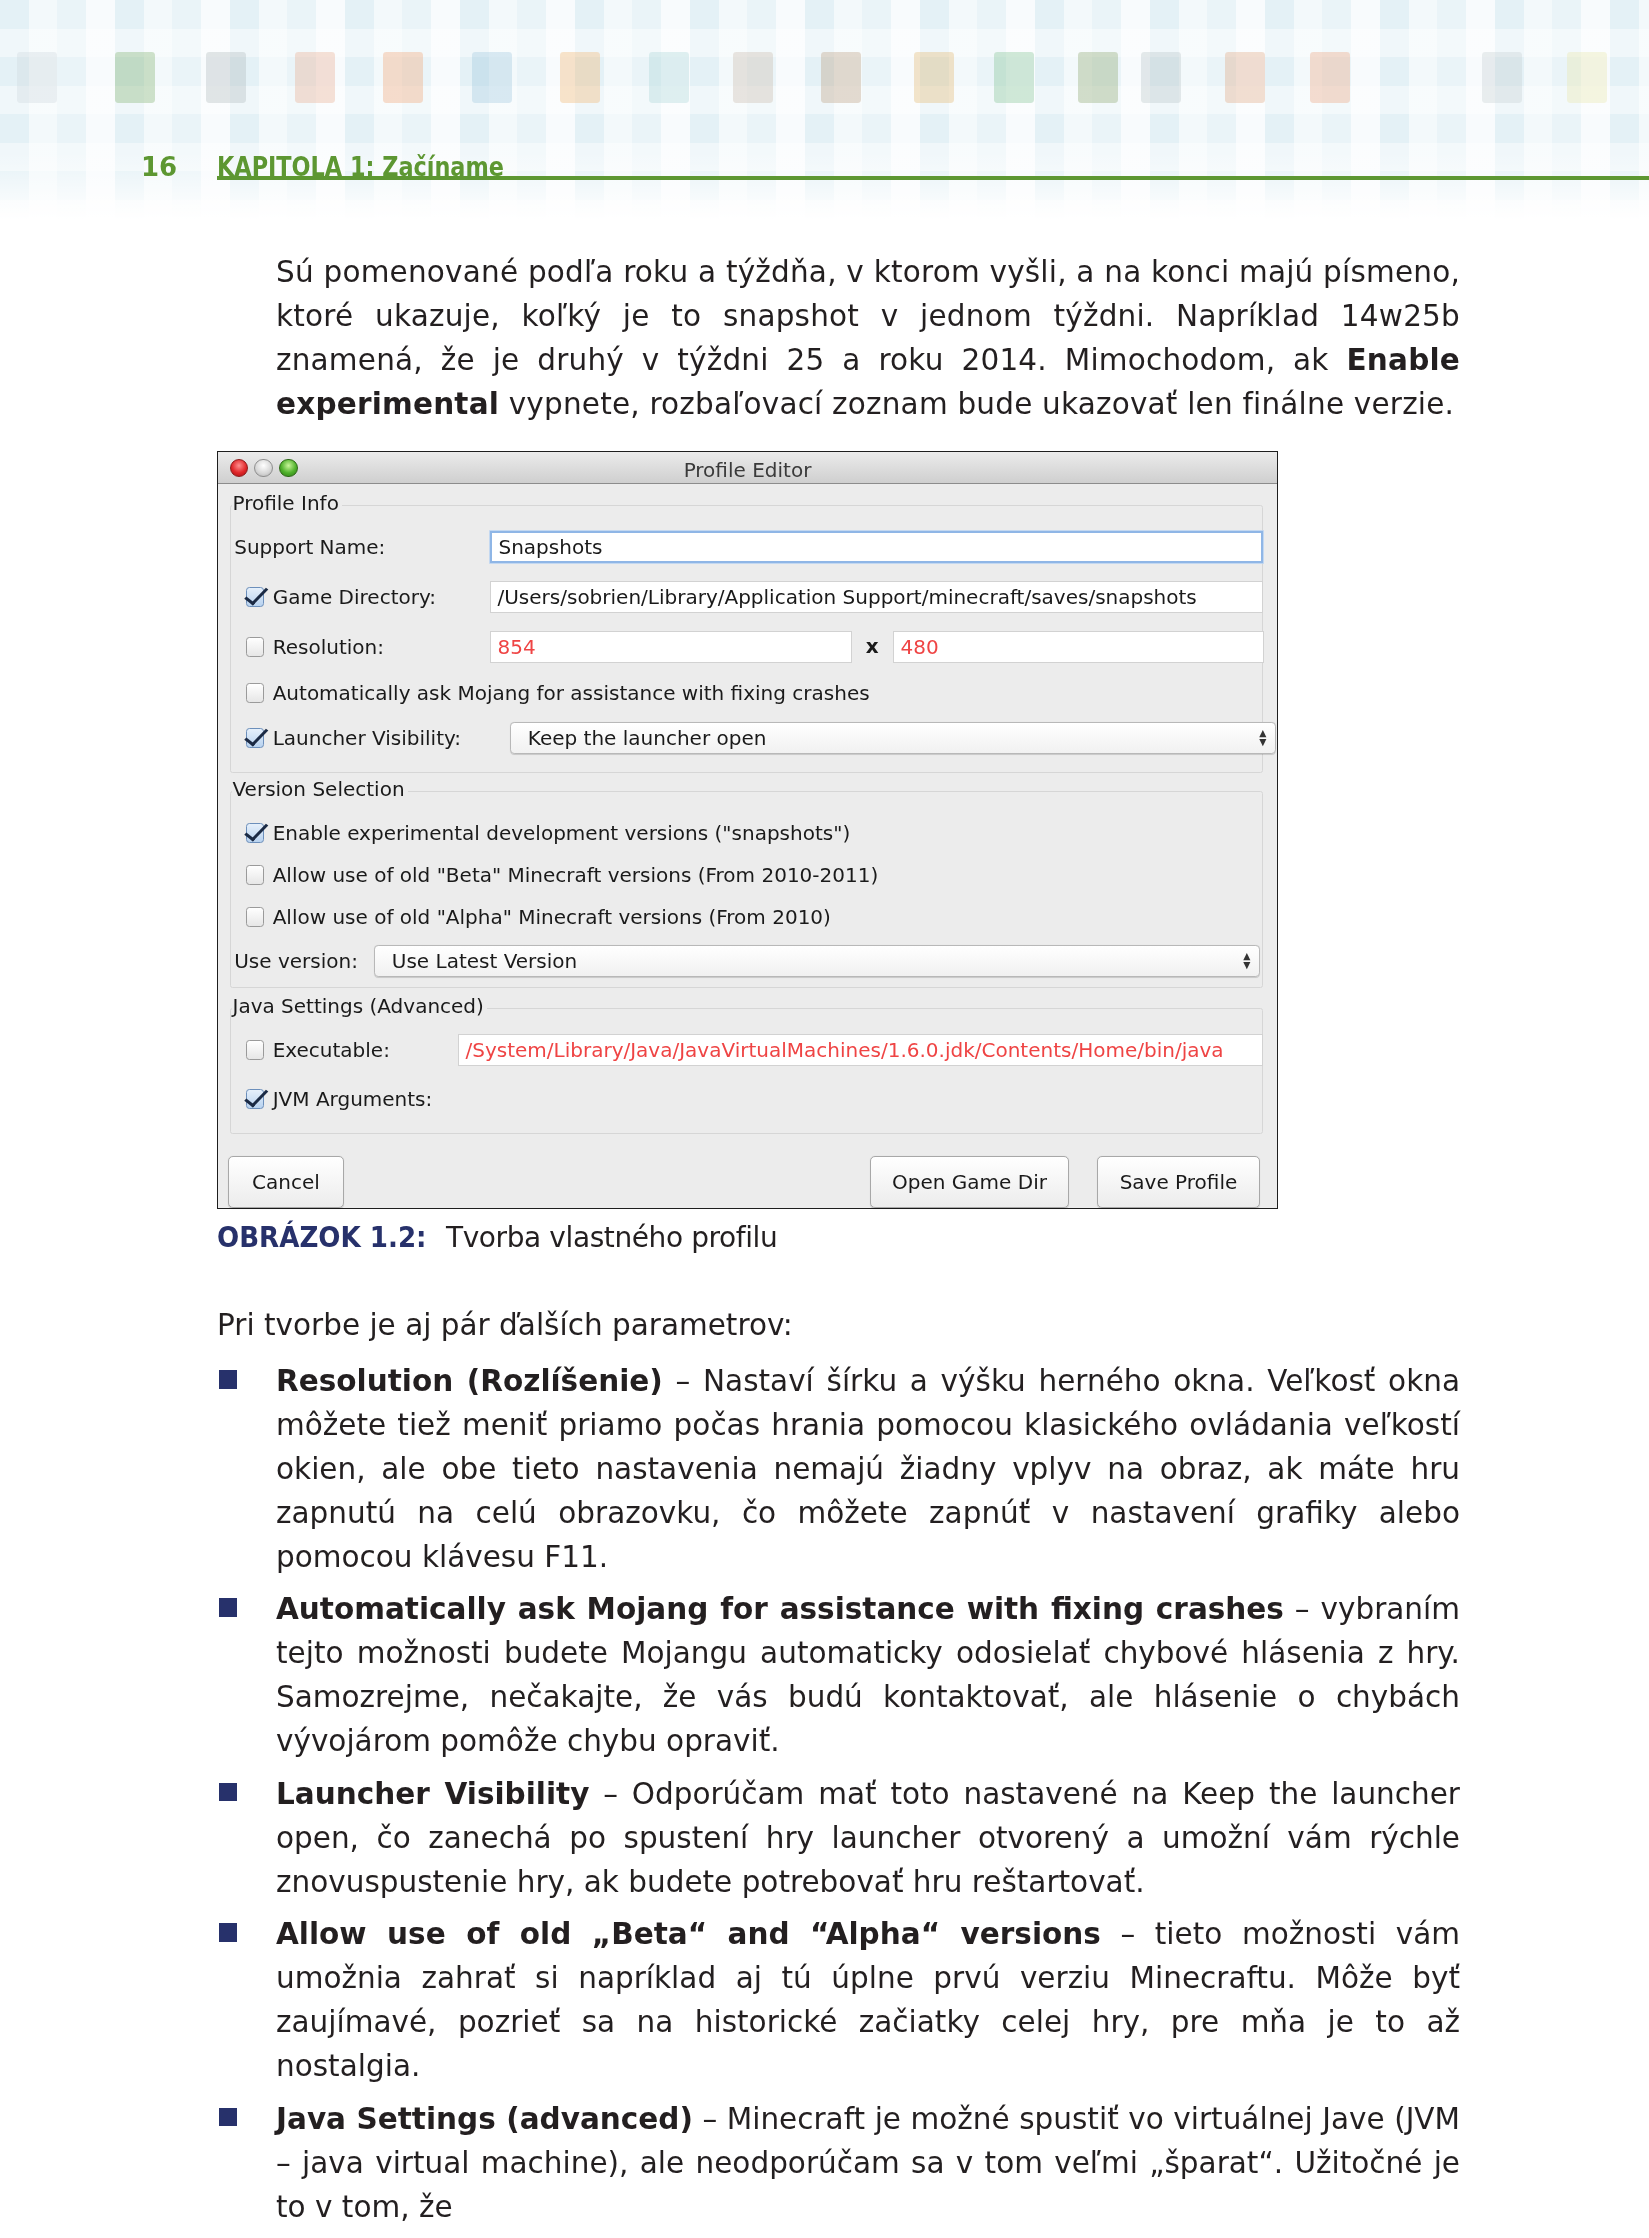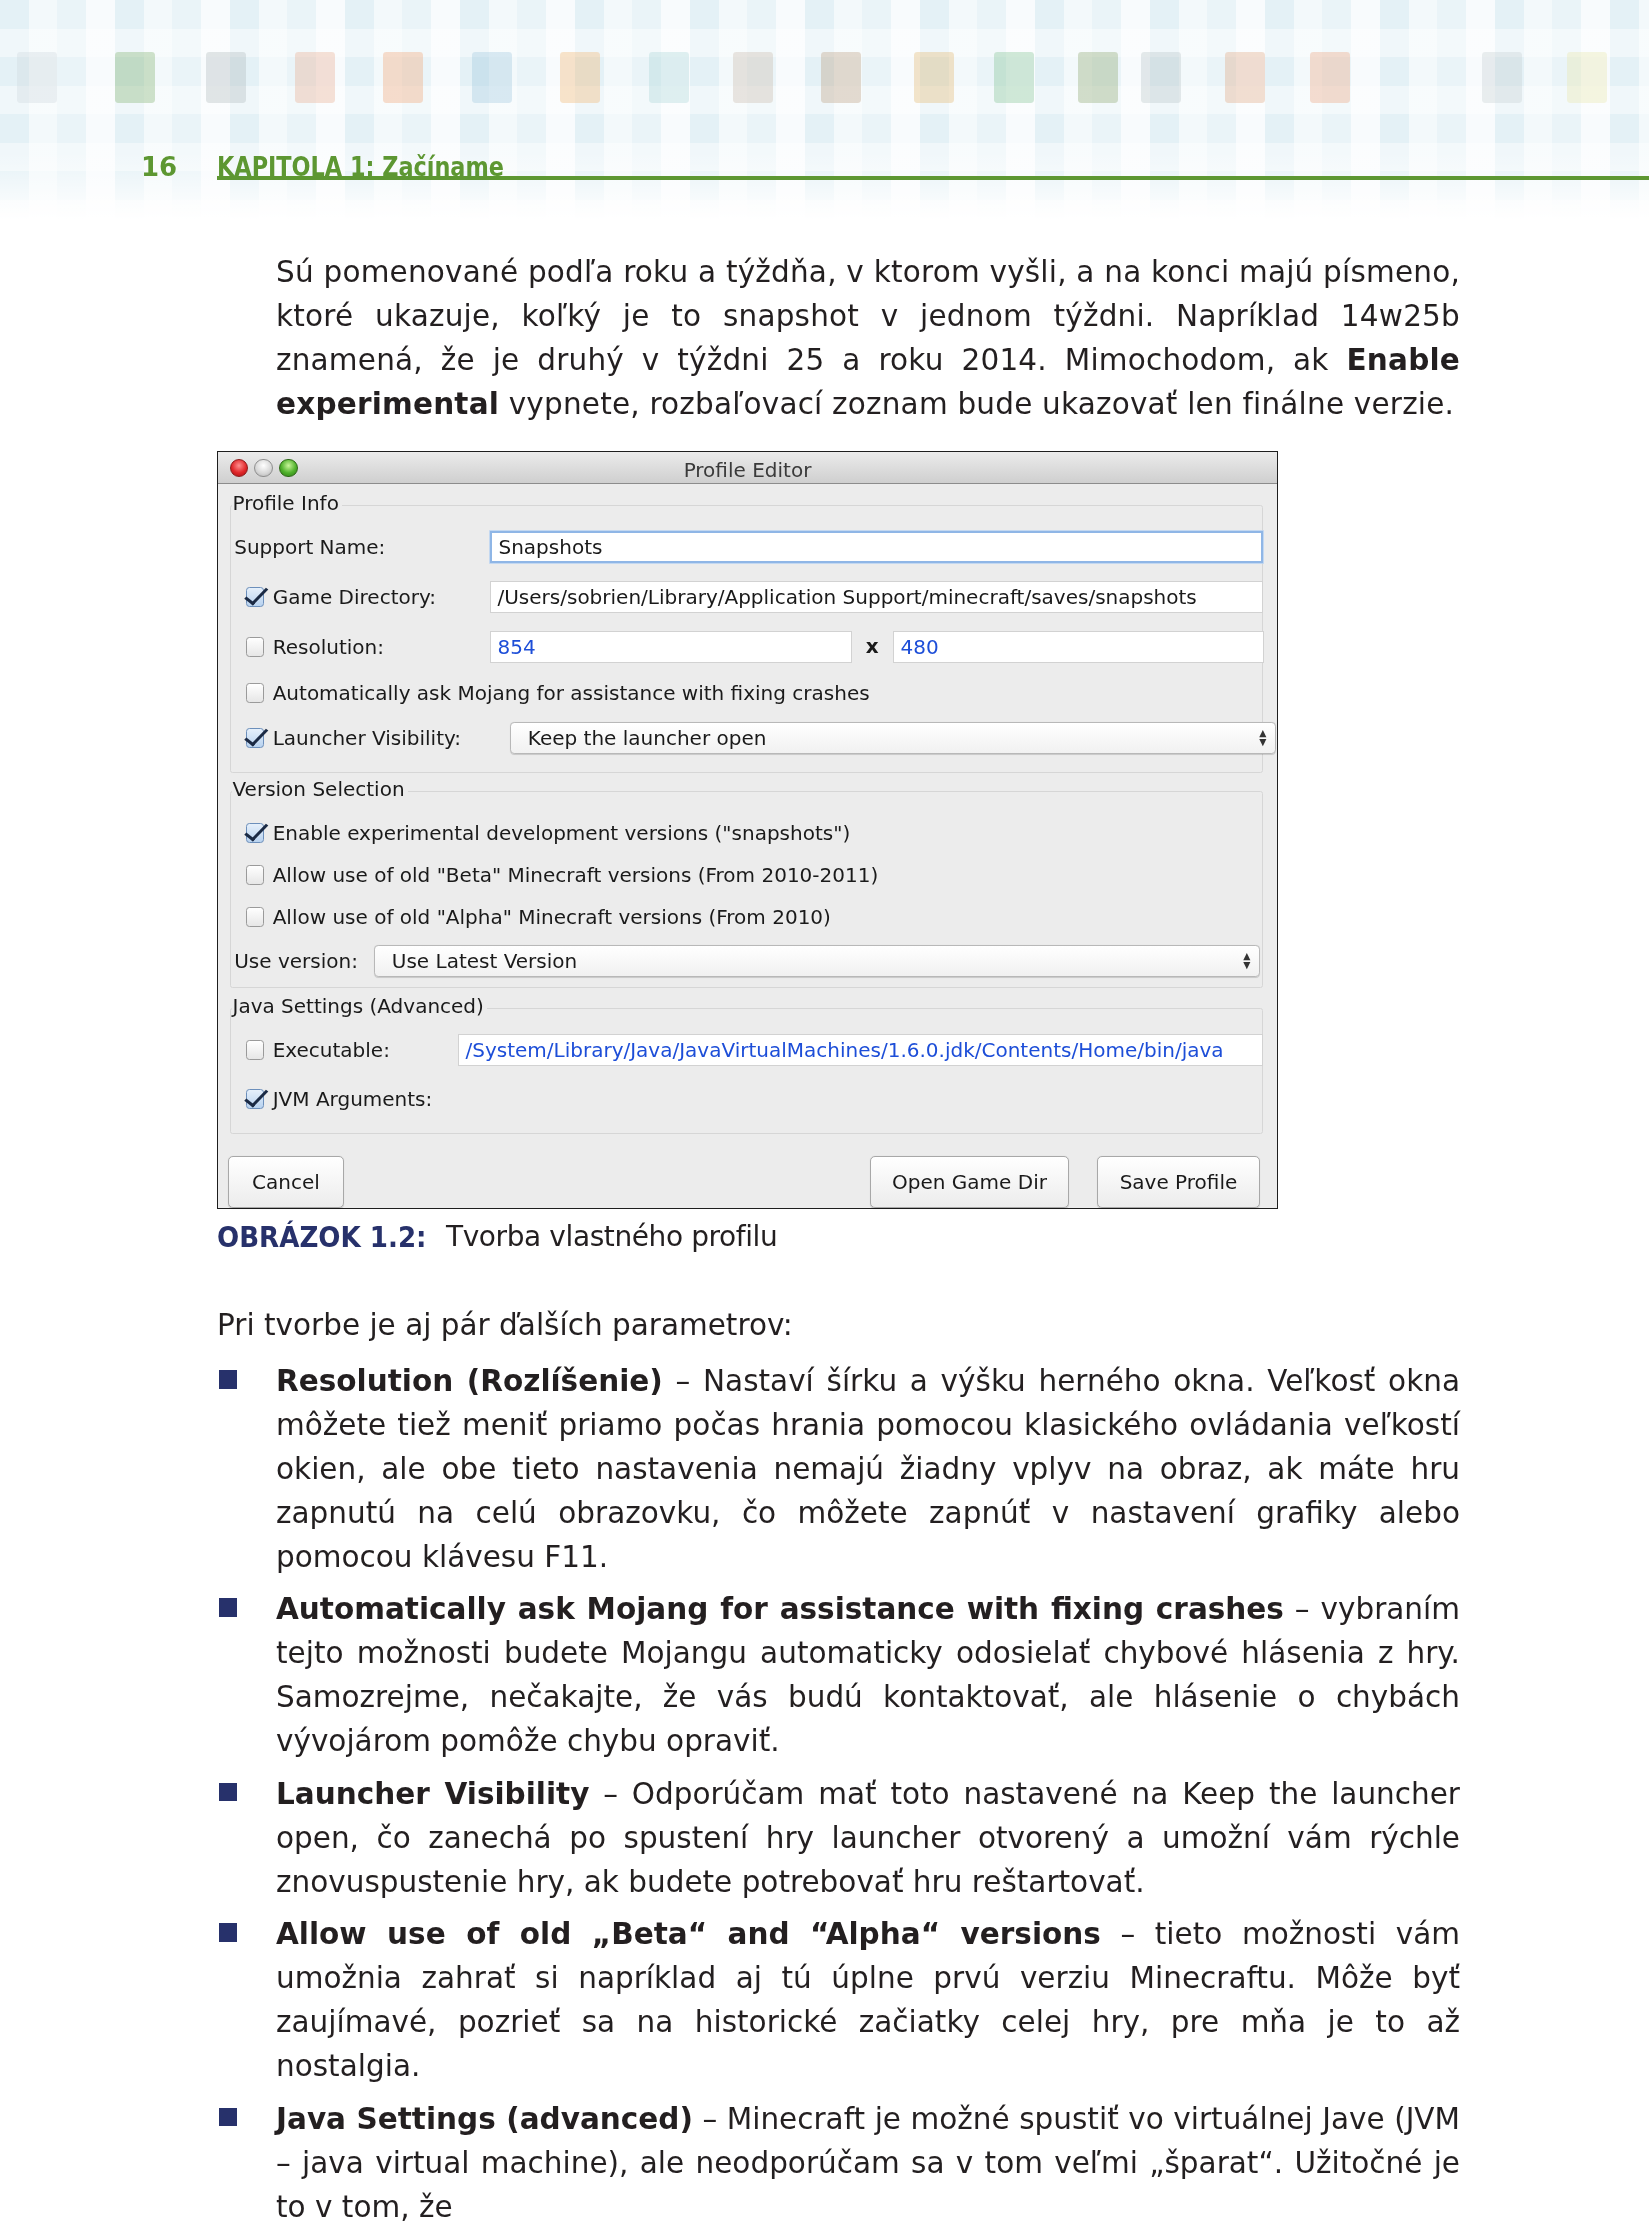--- a/index.html
+++ b/index.html
@@ -63,34 +63,34 @@
     .checkbox.checked { background: linear-gradient(#e6f0fb, #b8d2ef); border-color: #6c8fbb; }
     .checkbox.checked::after {
       content: ""; position: absolute; left: 4.2px; top: -5px; width: 7.6px; height: 18.5px;
       border-right: 3.4px solid #1b2a44; border-bottom: 3.4px solid #1b2a44; transform: rotate(38deg) skewX(-6deg);
     }
     .textfield {
       position: absolute; height: 32px; background: #ffffff; border: 1.7px solid #d2d2d2;
       padding: 0 6.7px; display: flex; align-items: center; font-size: 20px; color: #1a1a1a; white-space: nowrap; overflow: hidden;
     }
     .textfield.focused { border: 2.5px solid #8fb6e6; box-shadow: 0 0 0 0.8px #b9d3f2; }
-    .textfield.disabled { color: #1d4ed8; }
+    .textfield.disabled { color: #ef4444; }
     .select {
       position: absolute; height: 32px; background: linear-gradient(#ffffff, #f1f1f1); border: 1.7px solid #b8b8b8; border-radius: 4.2px;
       padding: 0 17px; display: flex; align-items: center; font-size: 20px; color: #1a1a1a; box-shadow: 0 0.8px 0.8px rgba(0,0,0,0.15);
     }
     .select-arrows { position: absolute; right: 8.4px; top: 5px; font-size: 9.3px; line-height: 9.3px; color: #333; text-align: center; }
     .btn {
       position: absolute; height: 52px; background: linear-gradient(#ffffff, #ececec); border: 1.7px solid #a8a8a8; border-radius: 5px;
       display: flex; align-items: center; justify-content: center; font-size: 20px; color: #1a1a1a; box-shadow: 0 0.8px 0.8px rgba(0,0,0,0.2);
     }
     .x-sep { position: absolute; font-size: 20px; font-weight: bold; color: #1a1a1a; }
 
     
-    .caption { position: absolute; left: 217px; top: 1220px; display: flex; align-items: flex-start; white-space: nowrap; }
+    .caption { position: absolute; left: 217px; top: 1220px; display: flex; align-items: center; white-space: nowrap; }
     .caption-label { font-family: "DejaVu Sans", sans-serif; font-weight: bold; font-size: 29px; color: #27316b; transform: scaleX(0.9); transform-origin: left; display: inline-block; width: 229px; }
     .caption-text { font-family: "DejaVu Sans", sans-serif; font-size: 28px; color: #231f20; letter-spacing: -0.4px; }
 
     
     .lead { position: absolute; left: 217px; top: 1303px; }
     .bullets { position: absolute; left: 217px; top: 1359px; width: 1243px; }
     .bullet { position: relative; padding-left: 59px; text-align: justify; margin-bottom: 8.4px; }
     .bullet-marker { position: absolute; left: 1.7px; top: 11px; width: 18.5px; height: 18.5px; background: #27316b; }
   </style>
 </head>

